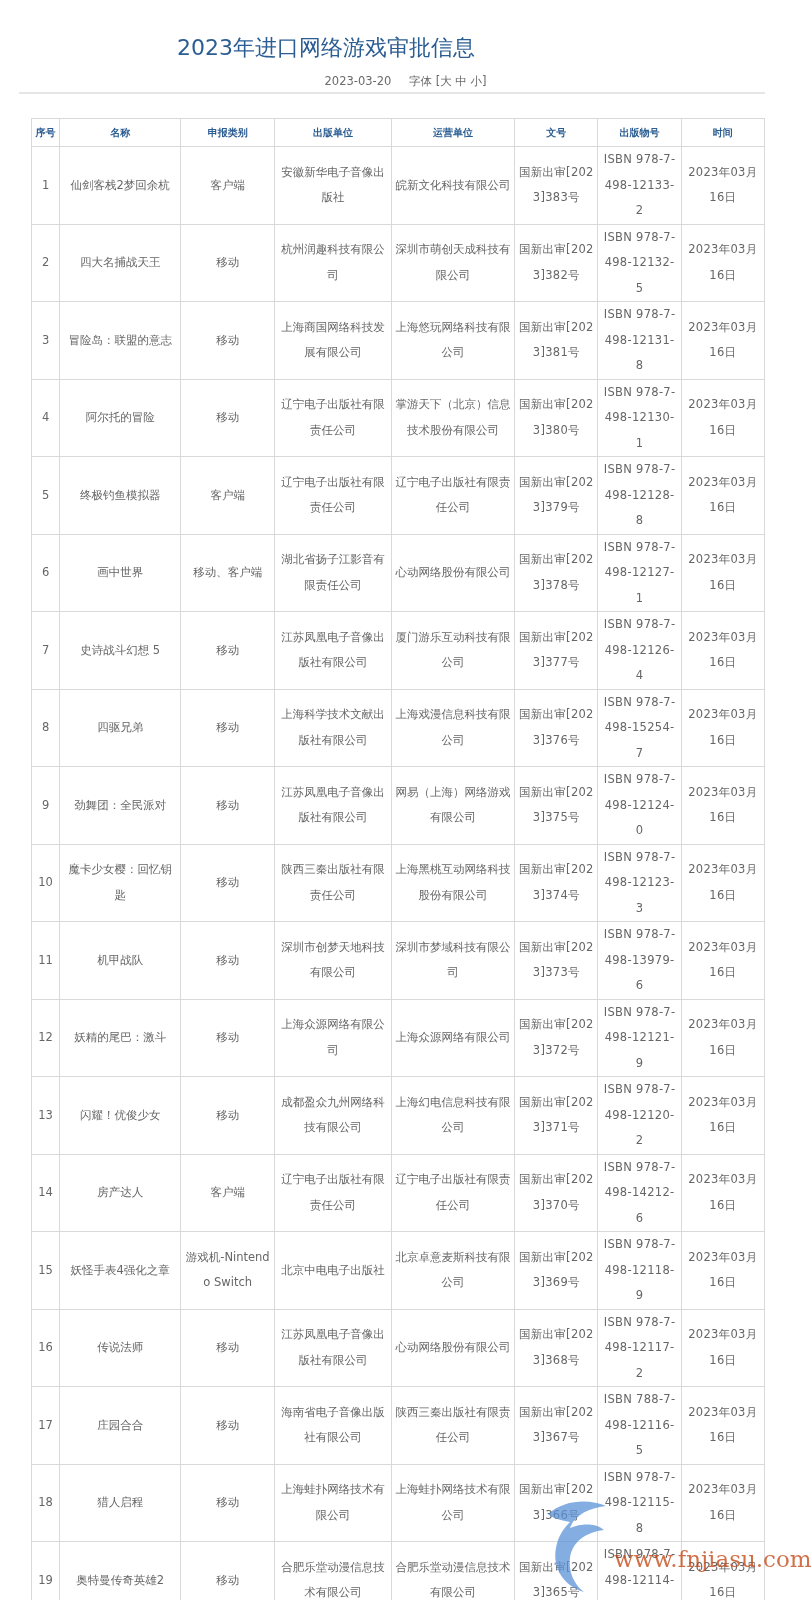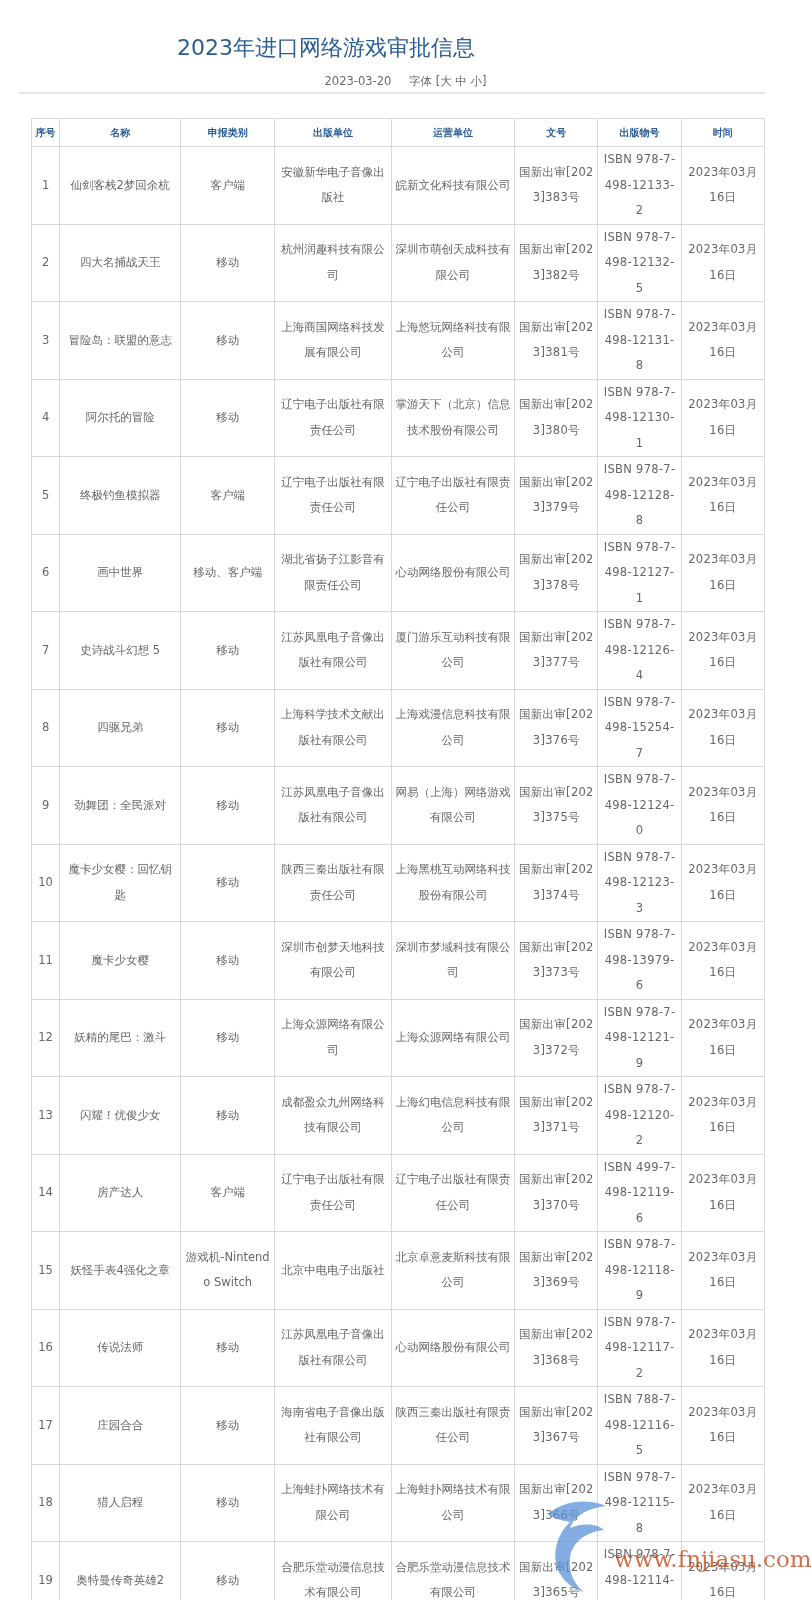--- a/index.html
+++ b/index.html
@@ -164,21 +164,21 @@
         <td class="c-name">魔卡少女樱：回忆钥匙</td>
         <td class="c-type">移动</td>
         <td class="c-pub">陕西三秦出版社有限责任公司</td>
         <td class="c-op">上海黑桃互动网络科技股份有限公司</td>
         <td class="c-doc">国新出审[2023]374号</td>
         <td class="c-isbn">ISBN 978-7-498-12123-3</td>
         <td class="c-date">2023年03月16日</td>
       </tr>
       <tr>
         <td class="c-no">11</td>
-        <td class="c-name">魔卡少女樱</td>
+        <td class="c-name">机甲战队</td>
         <td class="c-type">移动</td>
         <td class="c-pub">深圳市创梦天地科技有限公司</td>
         <td class="c-op">深圳市梦域科技有限公司</td>
         <td class="c-doc">国新出审[2023]373号</td>
         <td class="c-isbn">ISBN 978-7-498-13979-6</td>
         <td class="c-date">2023年03月16日</td>
       </tr>
       <tr>
         <td class="c-no">12</td>
         <td class="c-name">妖精的尾巴：激斗</td>
@@ -199,21 +199,21 @@
         <td class="c-isbn">ISBN 978-7-498-12120-2</td>
         <td class="c-date">2023年03月16日</td>
       </tr>
       <tr>
         <td class="c-no">14</td>
         <td class="c-name">房产达人</td>
         <td class="c-type">客户端</td>
         <td class="c-pub">辽宁电子出版社有限责任公司</td>
         <td class="c-op">辽宁电子出版社有限责任公司</td>
         <td class="c-doc">国新出审[2023]370号</td>
-        <td class="c-isbn">ISBN 499-7-498-12119-6</td>
+        <td class="c-isbn">ISBN 978-7-498-14212-6</td>
         <td class="c-date">2023年03月16日</td>
       </tr>
       <tr class="tall">
         <td class="c-no">15</td>
         <td class="c-name">妖怪手表4强化之章</td>
         <td class="c-type">游戏机-Nintendo Switch</td>
         <td class="c-pub">北京中电电子出版社</td>
         <td class="c-op">北京卓意麦斯科技有限公司</td>
         <td class="c-doc">国新出审[2023]369号</td>
         <td class="c-isbn">ISBN 978-7-498-12118-9</td>

